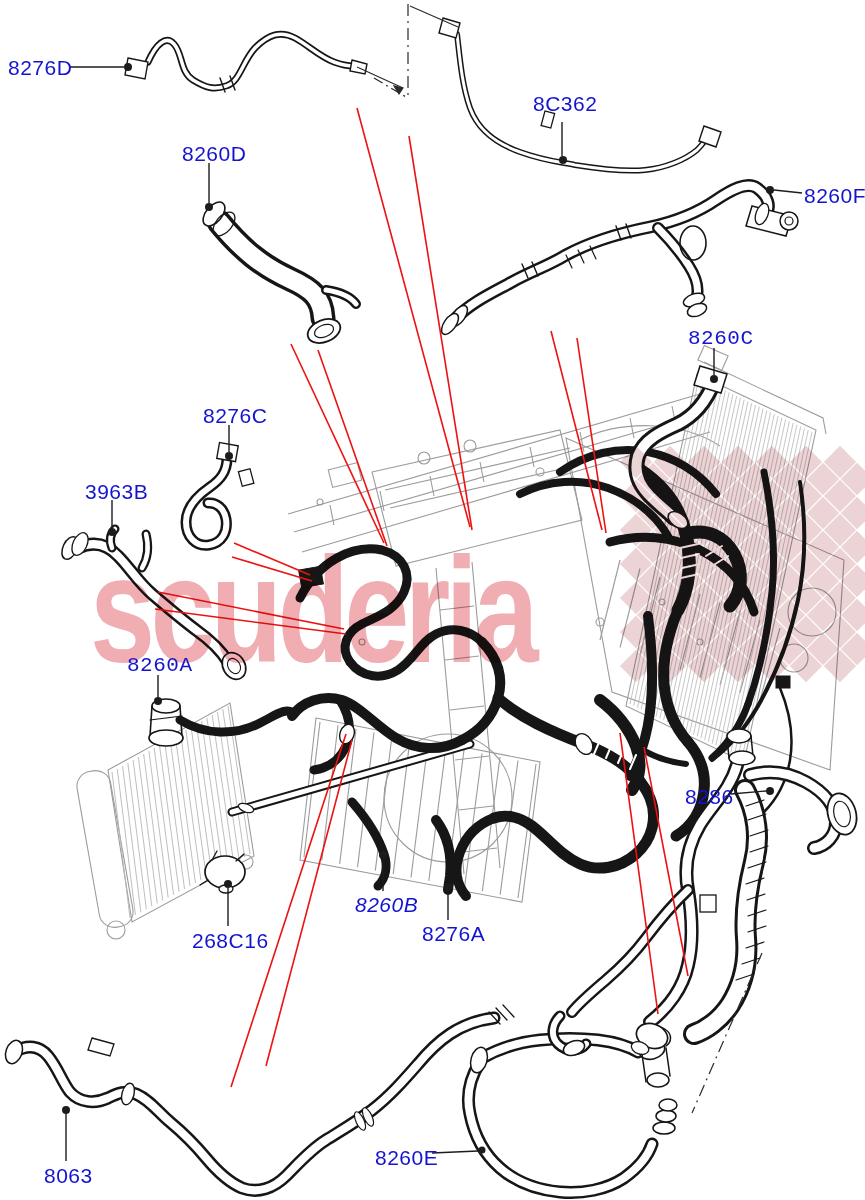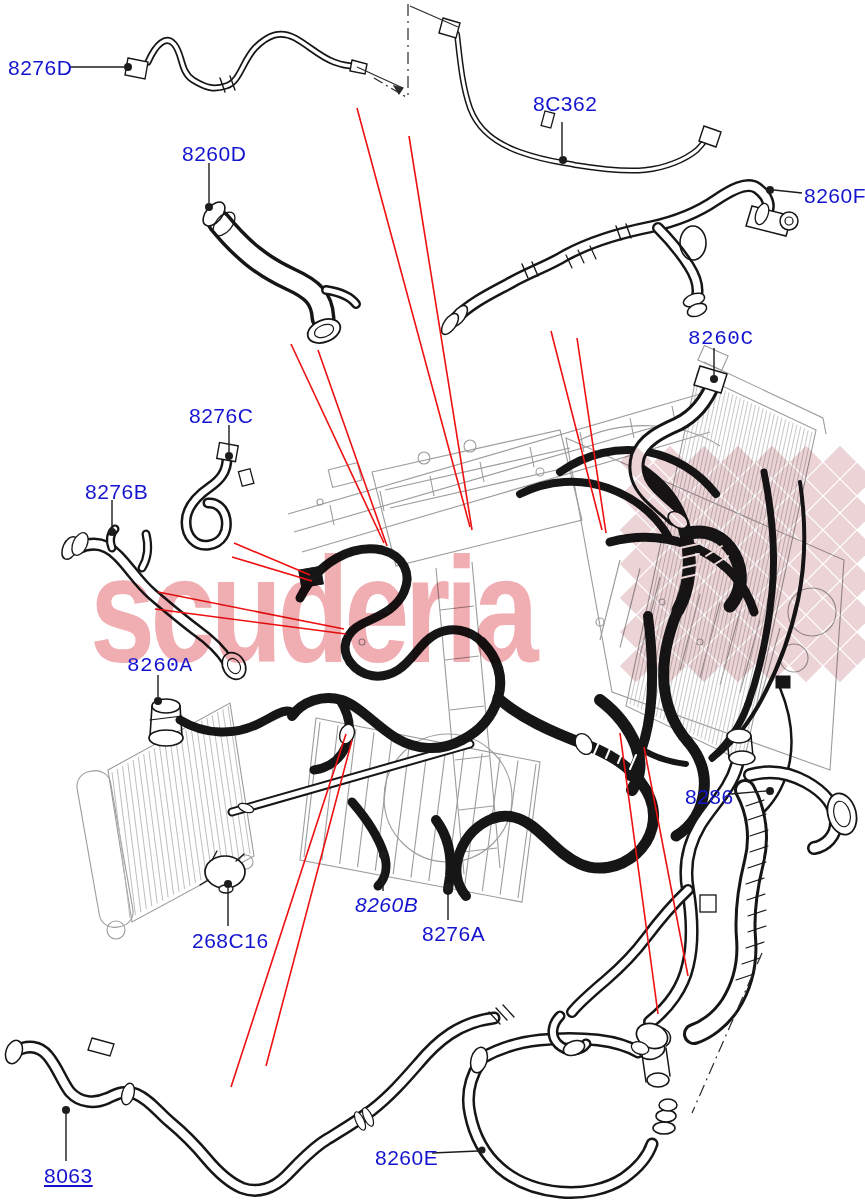--- a/index.html
+++ b/index.html
@@ -514,22 +514,22 @@
   </svg>
   <div id="wm-primary">scuderia</div>
 </div>
 
 <div id="labels-layer">
     <div class="part-label" style="left: 8px; top: 56px;">8276D</div>
     <div class="part-label" style="left: 182px; top: 142px;">8260D</div>
     <div class="part-label" style="left: 533px; top: 92px;">8C362</div>
     <div class="part-label" style="left: 804px; top: 184px;">8260F</div>
     <div class="part-label" style="left: 688px; top: 327px; font-family: Liberation Mono, monospace;">8260C</div>
-    <div class="part-label" style="left: 189px; top: 404px;">8276C</div>
-    <div class="part-label" style="left: 85px; top: 480px;">8276B</div>
+    <div class="part-label" style="left: 203px; top: 404px;">8276C</div>
+    <div class="part-label" style="left: 85px; top: 480px;">3963B</div>
     <div class="part-label" style="left: 127px; top: 654px; font-family: Liberation Mono, monospace;">8260A</div>
     <div class="part-label" style="left: 685px; top: 785px; text-align: right;">8286</div>
     <div class="part-label" style="left: 192px; top: 929px;">268C16</div>
     <div class="part-label" style="left: 355px; top: 893px; font-style: italic;">8260B</div>
     <div class="part-label" style="left: 422px; top: 922px;">8276A</div>
-    <div class="part-label" style="left: 44px; top: 1164px; text-decoration: underline;">8063</div>
+    <div class="part-label" style="left: 44px; top: 1164px;">8063</div>
     <div class="part-label" style="left: 375px; top: 1146px;">8260E</div>
   </div>
 
 </body></html>

